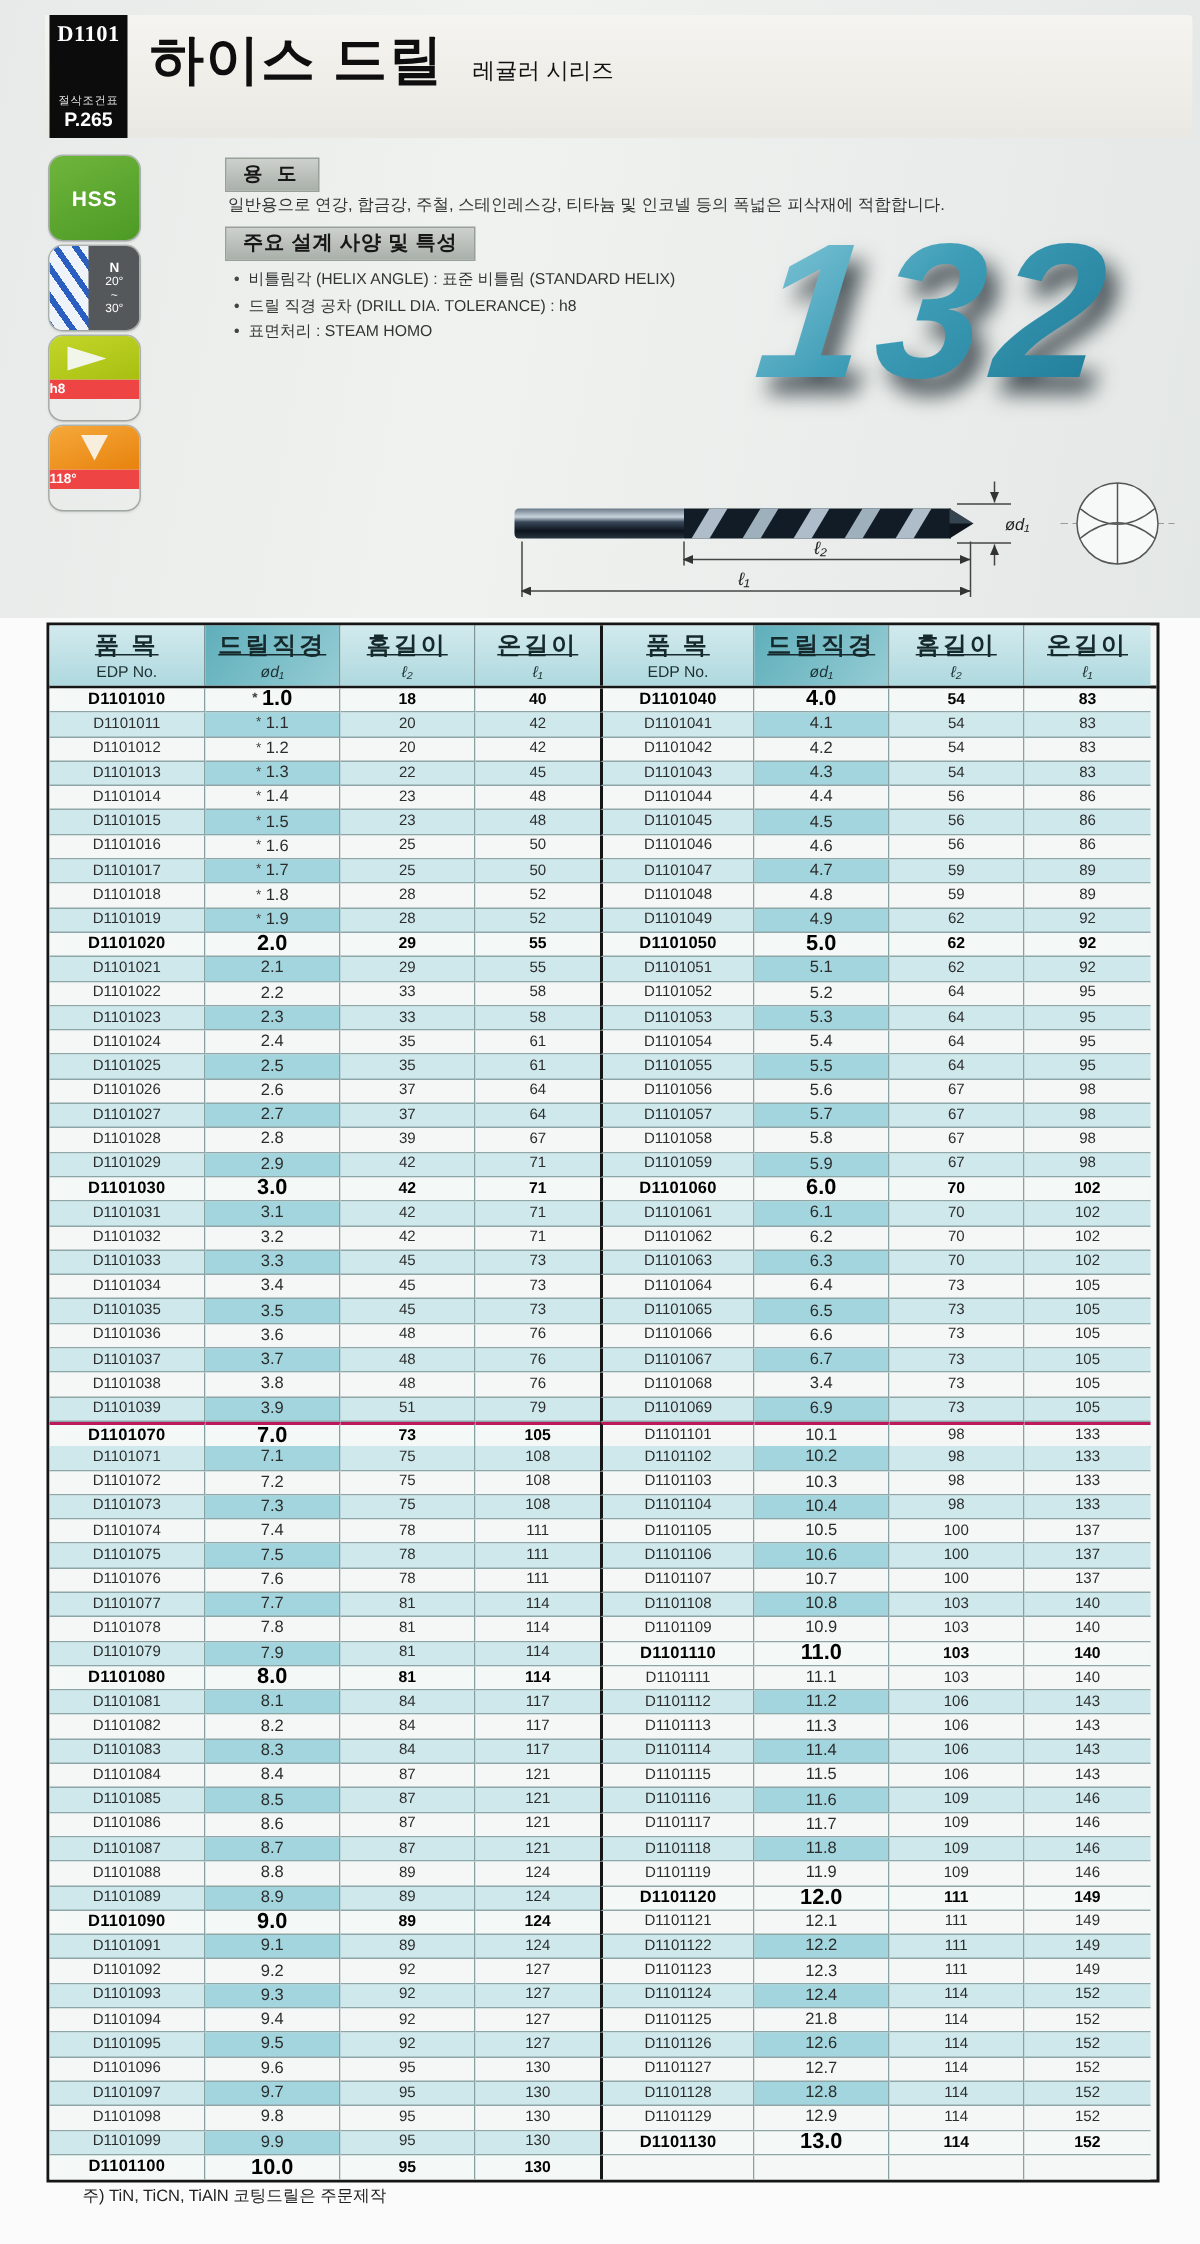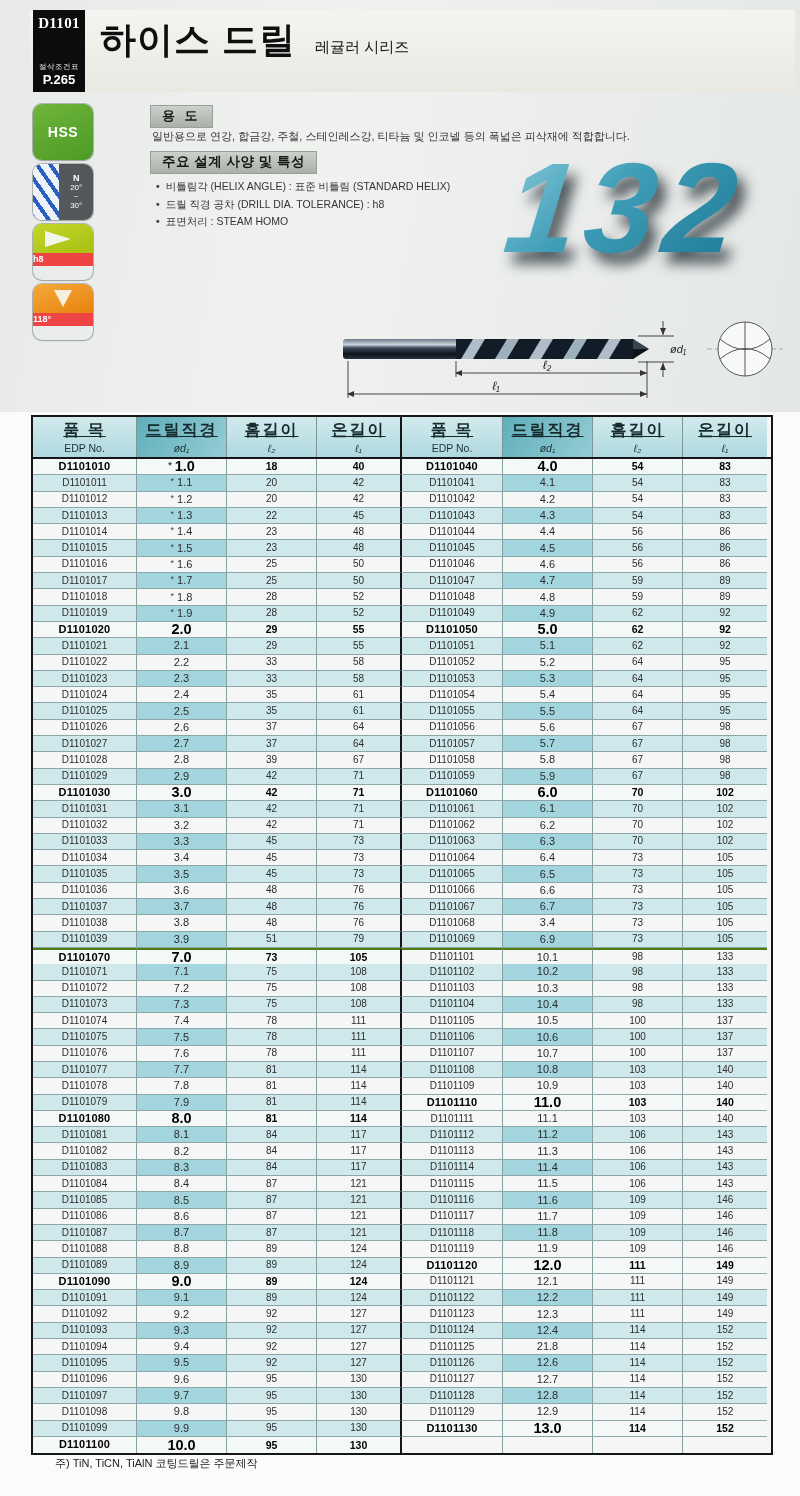--- a/index.html
+++ b/index.html
@@ -92,21 +92,21 @@
   .th.mid{border-left:2px solid #161616;}
   .trow{display:grid;grid-template-columns:104px 90px 90px 83px 103px 90px 90px 84px;height:16.31px;}
   .cell{display:flex;align-items:center;justify-content:center;line-height:1;
         border-right:1px solid #87a0a1;border-bottom:1px solid #8ea6a7;
         font-size:10px;color:#2c2c2c;background:#f4f7f5;box-sizing:border-box;}
   .cell:nth-child(4n){border-right:none;}
   .cell.mid{border-left:2px solid #161616;}
   .trow:last-child .cell{border-bottom:none;}
   .trow.alt .cell{background:#cfe8ec;}
   .trow.alt .c-dia{background:#a2d5dd;}
-  .trow.sec .cell{border-top:2px solid #4d7c0f;}
+  .trow.sec .cell{border-top:2px solid #be185d;}
   .c-dia{font-size:11px;}
   .cell.hl{background:#f4f8f6 !important;font-weight:bold;color:#000;}
   .c-edp.hl{font-size:11px;letter-spacing:.2px;}
   .c-dia.hl{font-size:14.5px;}
   .c-l2.hl,.c-l1.hl{font-size:10.5px;}
   .star{font-size:9px;color:#3c3c3c;margin-right:3px;transform:translateY(-1px);}
   
   .footnote{position:absolute;left:55px;top:1456px;font-size:11px;color:#222;}
 </style>
 </head>

